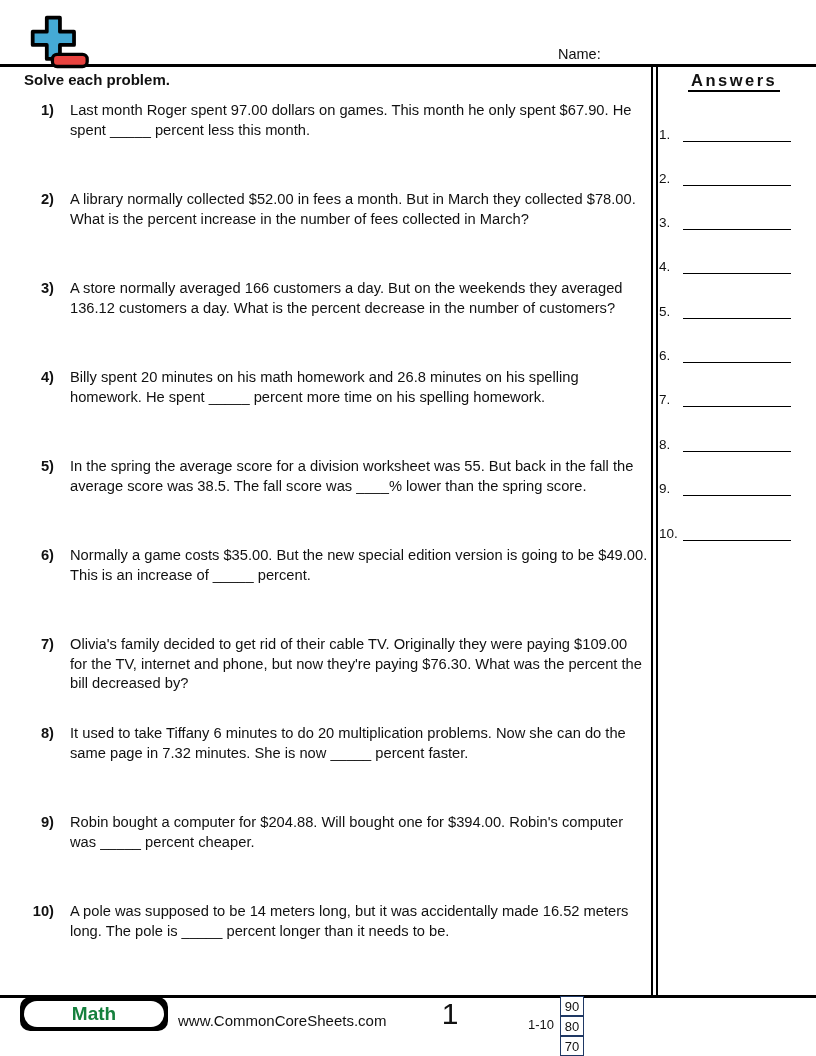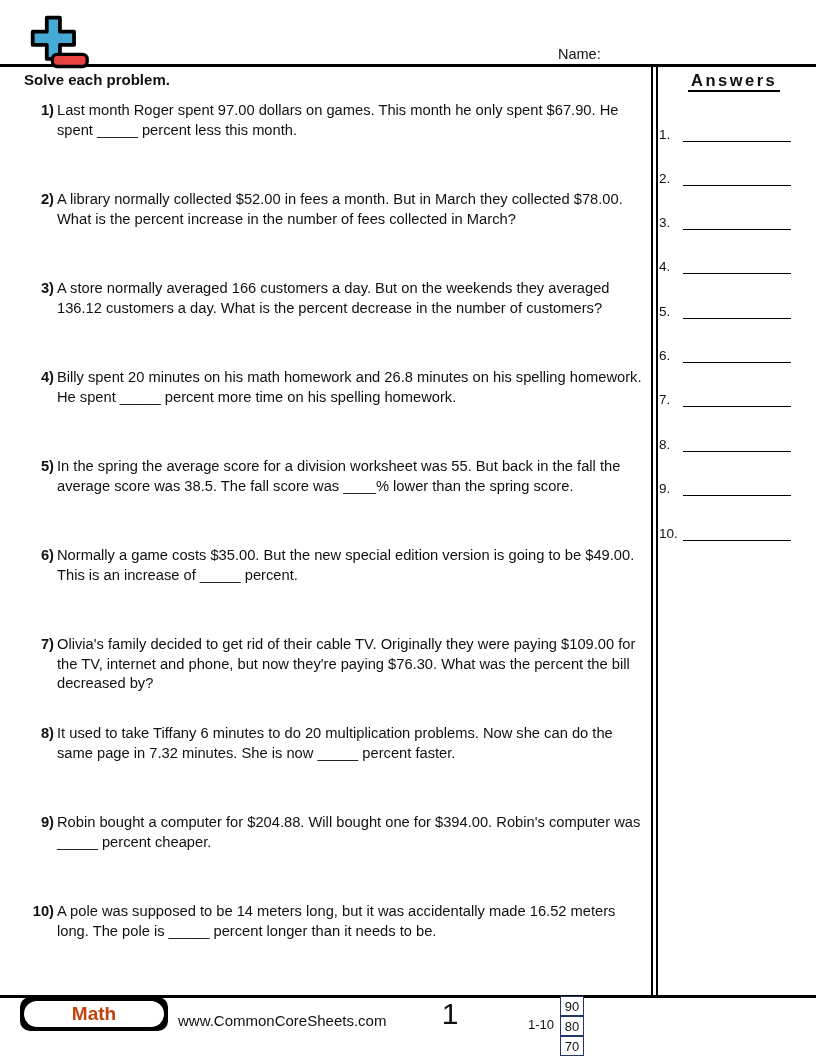--- a/index.html
+++ b/index.html
@@ -33,21 +33,21 @@
     font-size:15px; font-weight:bold;
   }
 
   
   .problem {
     position:absolute; left:26px; width:622px;
     display:flex; align-items:flex-start;
     font-size:14.7px; line-height:19.5px;
   }
   .pnum { width:28px; text-align:right; font-weight:bold; flex-shrink:0; }
-  .ptext { margin-left:3px; width:587px; }
+  .ptext { margin-left:16px; width:587px; }
 
   
   .divider {
     position:absolute; left:651px; top:64px; height:931px; width:7px;
     border-left:2px solid #000; border-right:2px solid #000;
   }
   .answers-heading {
     position:absolute; left:688px; top:71px; width:150px;
   }
   .answers-heading span {
@@ -71,21 +71,21 @@
     background:#000;
   }
   .math-badge {
     position:absolute; left:20px; top:997px; width:148px; height:34px;
     background:#000; border-radius:10px;
   }
   .math-badge .pill {
     position:absolute; left:4px; right:4px; top:4px; bottom:4px;
     background:#fff; border-radius:14px;
     display:flex; align-items:center; justify-content:center;
-    font-size:19px; font-weight:bold; color:#c2410c;
+    font-size:19px; font-weight:bold; color:#15803d;
   }
   .website {
     position:absolute; left:178px; top:1012px;
     font-size:15px;
   }
   .page-number {
     position:absolute; left:428px; top:997px; width:44px;
     text-align:center; font-size:30px; font-weight:400;
   }
   .grading {

